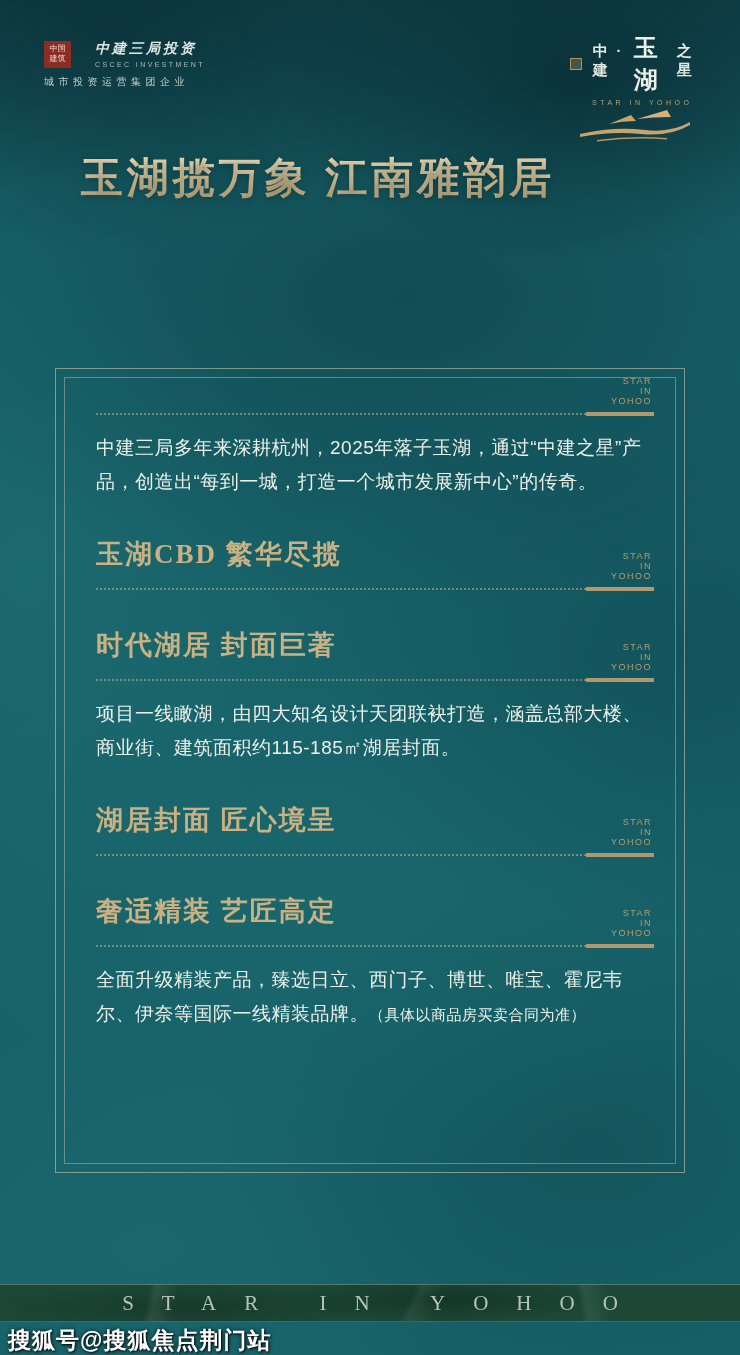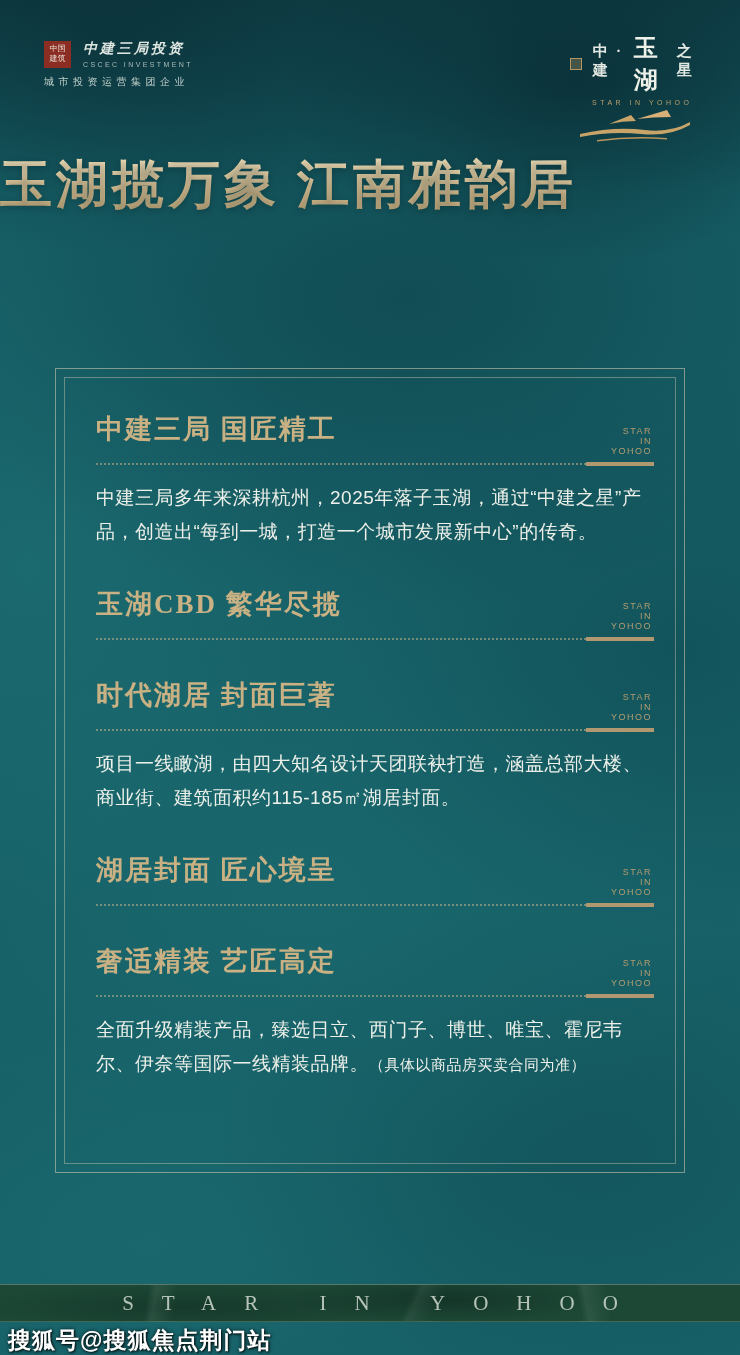--- a/index.html
+++ b/index.html
@@ -16,21 +16,21 @@
       radial-gradient(ellipse 700px 420px at 55% 22%, rgba(10,52,60,0.45), transparent 75%),
       radial-gradient(ellipse 400px 500px at 4% 42%, rgba(32,118,122,0.40), transparent 70%),
       radial-gradient(ellipse 500px 380px at 92% 48%, rgba(12,64,72,0.40), transparent 75%),
       radial-gradient(ellipse 600px 400px at 40% 66%, rgba(28,112,116,0.35), transparent 75%),
       radial-gradient(ellipse 500px 350px at 80% 85%, rgba(14,70,76,0.40), transparent 75%),
       radial-gradient(ellipse 450px 300px at 20% 92%, rgba(30,116,120,0.35), transparent 75%);
   }
 
   
   .logo-left { position:absolute; left:44px; top:40px; }
-  .logo-left .row { display:flex; align-items:center; gap:12px; }
+  .logo-left .row { display:flex; align-items:center; gap:24px; }
   .seal {
     width:27px; height:27px; background:#8c2d23; color:#e9ded2;
     font-size:8px; line-height:10px; text-align:center;
     display:flex; align-items:center; justify-content:center;
     font-family:"Liberation Serif", serif;
     width:27px; word-break:break-all; padding:2px;
   }
   .ll-name { color:#dfe7e2; font-size:14px; font-weight:bold; letter-spacing:3px;font-style:italic; }
   .ll-en { color:#a9bdb7; font-size:7px; letter-spacing:2.4px; margin-top:3px; }
   .ll-tagline { color:#c3d2cc; font-size:10px; letter-spacing:4.5px; margin-top:7px; }
@@ -40,23 +40,23 @@
              font-family:"Liberation Serif", serif; }
   .lr-seal { width:12px; height:12px; border:1px solid #b09560; background:rgba(176,149,96,0.35);
              align-self:center; margin-right:4px; }
   .lr-part { font-size:15px; font-weight:bold; letter-spacing:1px;text-align:center; }
   .lr-script { font-size:24px; font-weight:bold; margin:0 1px; color:#edf1e8; }
   .lr-en { color:#bb9f6a; font-size:7px; letter-spacing:3.5px; margin-top:3px; text-align:left; padding-left:22px; }
   .lr-waves { margin-top:2px; }
 
   
   .title {
-    position:absolute; top:150px; left:0; width:636px; 
+    position:absolute; top:150px; left:0; width:636px; text-align:center;
     font-family:"Liberation Serif", serif; font-weight:bold;
-    font-size:52px; letter-spacing:4px;
+    font-size:42px; letter-spacing:4px;
     background:linear-gradient(180deg,#efdfb9 10%, #d9c093 55%, #bda678 95%);
     -webkit-background-clip:text; background-clip:text;
     color:#d9c496; -webkit-text-fill-color:transparent;
     text-shadow:0 2px 6px rgba(0,20,24,0.25);
   }
   .badge {
     position:absolute; top:257px; left:50%; transform:translateX(-50%);
     border:2px solid #c7b084; color:#dcc99c;
     font-family:"Liberation Serif", serif; font-weight:bold;
     font-size:27px; letter-spacing:12px;
@@ -148,21 +148,20 @@
   </div>
 
   <h1 class="title">玉湖揽万象 江南雅韵居</h1>
 
 
   <div class="frame">
     <div class="frame-inner"></div>
     <div class="frame-body">
 
       <section>
-        <h2 class="sec-head">中建三局 国匠精工</h2>
         <div class="divider">
           <div class="mini-wm">STAR
 IN
 YOHOO</div>
           <div class="gold-bar"></div>
         </div>
         <p class="sec-body">中建三局多年来深耕杭州，2025年落子玉湖，通过“中建之星”产品，创造出“每到一城，打造一个城市发展新中心”的传奇。</p>
       </section>
 
       <section>

